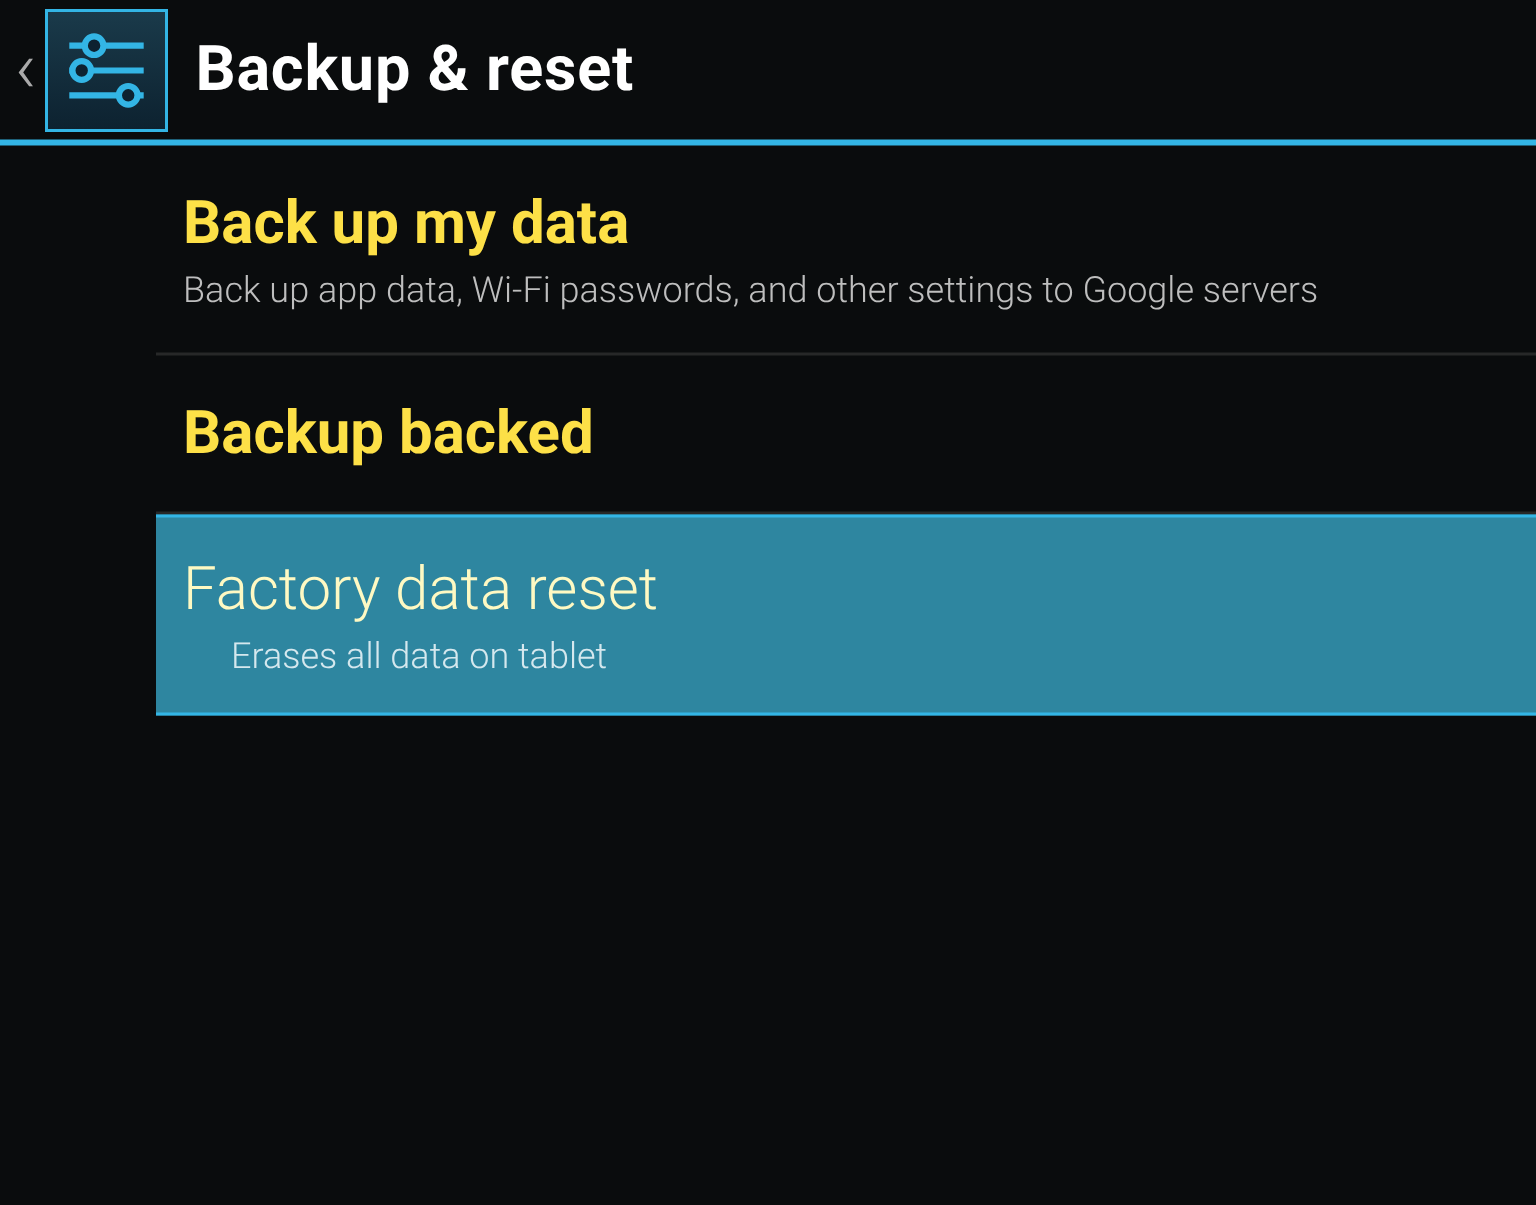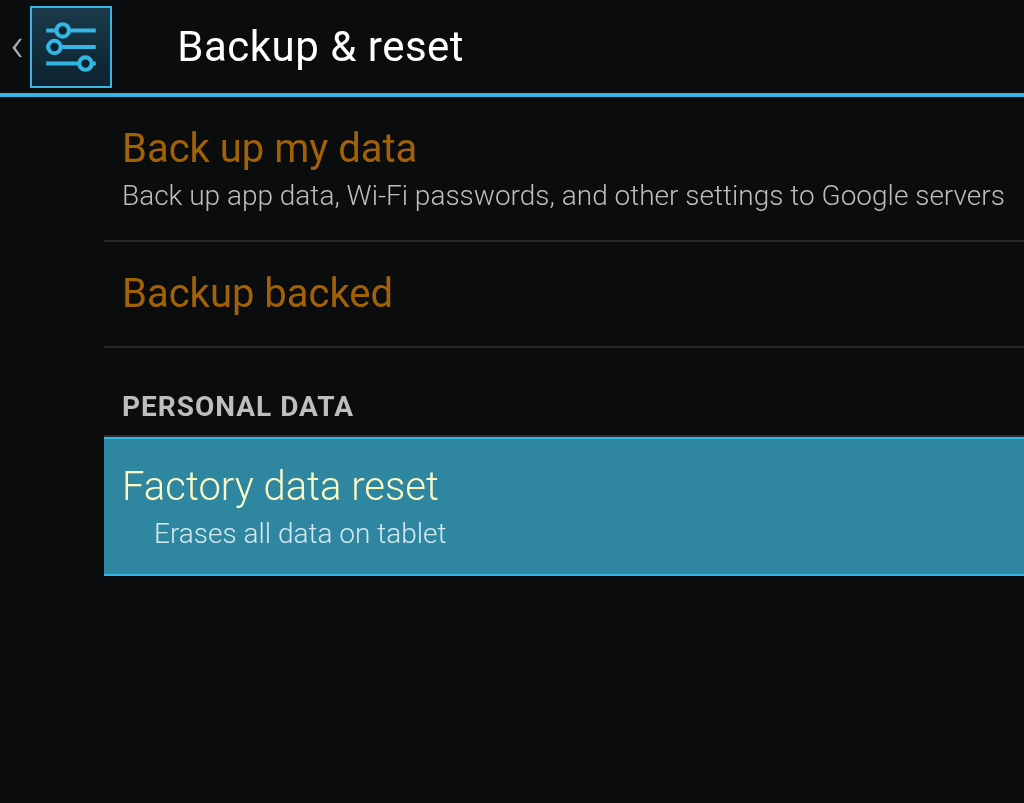--- a/index.html
+++ b/index.html
@@ -37,23 +37,22 @@
     border: 2px solid #33b5e5;
     background: linear-gradient(#1a3a4a, #0d2230);
     display: flex;
     align-items: center;
     justify-content: center;
     margin-right: 18px;
   }
   .header-title {
     color: #ffffff;
     font-size: 42px;
-    font-weight: 400;
+    font-weight: 700;
     letter-spacing: 0.5px;
-    margin-left: 47px;
   }
   .content {
     padding-left: 104px;
   }
   .section-header {
     color: #bebebe;
     font-size: 28px;
     font-weight: 700;
     letter-spacing: 1px;
     padding: 42px 0 12px 18px;
@@ -61,28 +60,28 @@
     text-transform: uppercase;
   }
   .list-item {
     padding: 28px 0 28px 18px;
     border-bottom: 2px solid #272828;
   }
   .list-item.no-border {
     border-bottom: none;
   }
   .item-title {
-    color: #a16207;
+    color: #fde047;
     font-size: 40px;
-    font-weight: 400;
+    font-weight: 700;
     line-height: 1.2;
   }
   .item-sub {
     color: #bebebe;
-    font-size: 28px;
+    font-size: 24px;
     font-weight: 300;
     margin-top: 6px;
     white-space: nowrap;
     overflow: hidden;
   }
   .list-item.selected {
     background: #2e86a0;
     border-top: 2px solid #33b5e5;
     border-bottom: 2px solid #33b5e5;
     padding: 24px 0 24px 18px;
@@ -124,20 +123,19 @@
   <div class="list-item">
     <div class="item-title">Back up my data</div>
     <div class="item-sub">Back up app data, Wi-Fi passwords, and other settings to Google servers</div>
   </div>
 
   <div class="list-item">
     <div class="item-title">Backup backed</div>
   </div>
 
 
-  <div class="section-header">PERSONAL DATA</div>
 
   <div class="list-item selected">
     <div class="item-title">Factory data reset</div>
     <div class="item-sub">Erases all data on tablet</div>
   </div>
 
 </div>
 
 </body></html>

